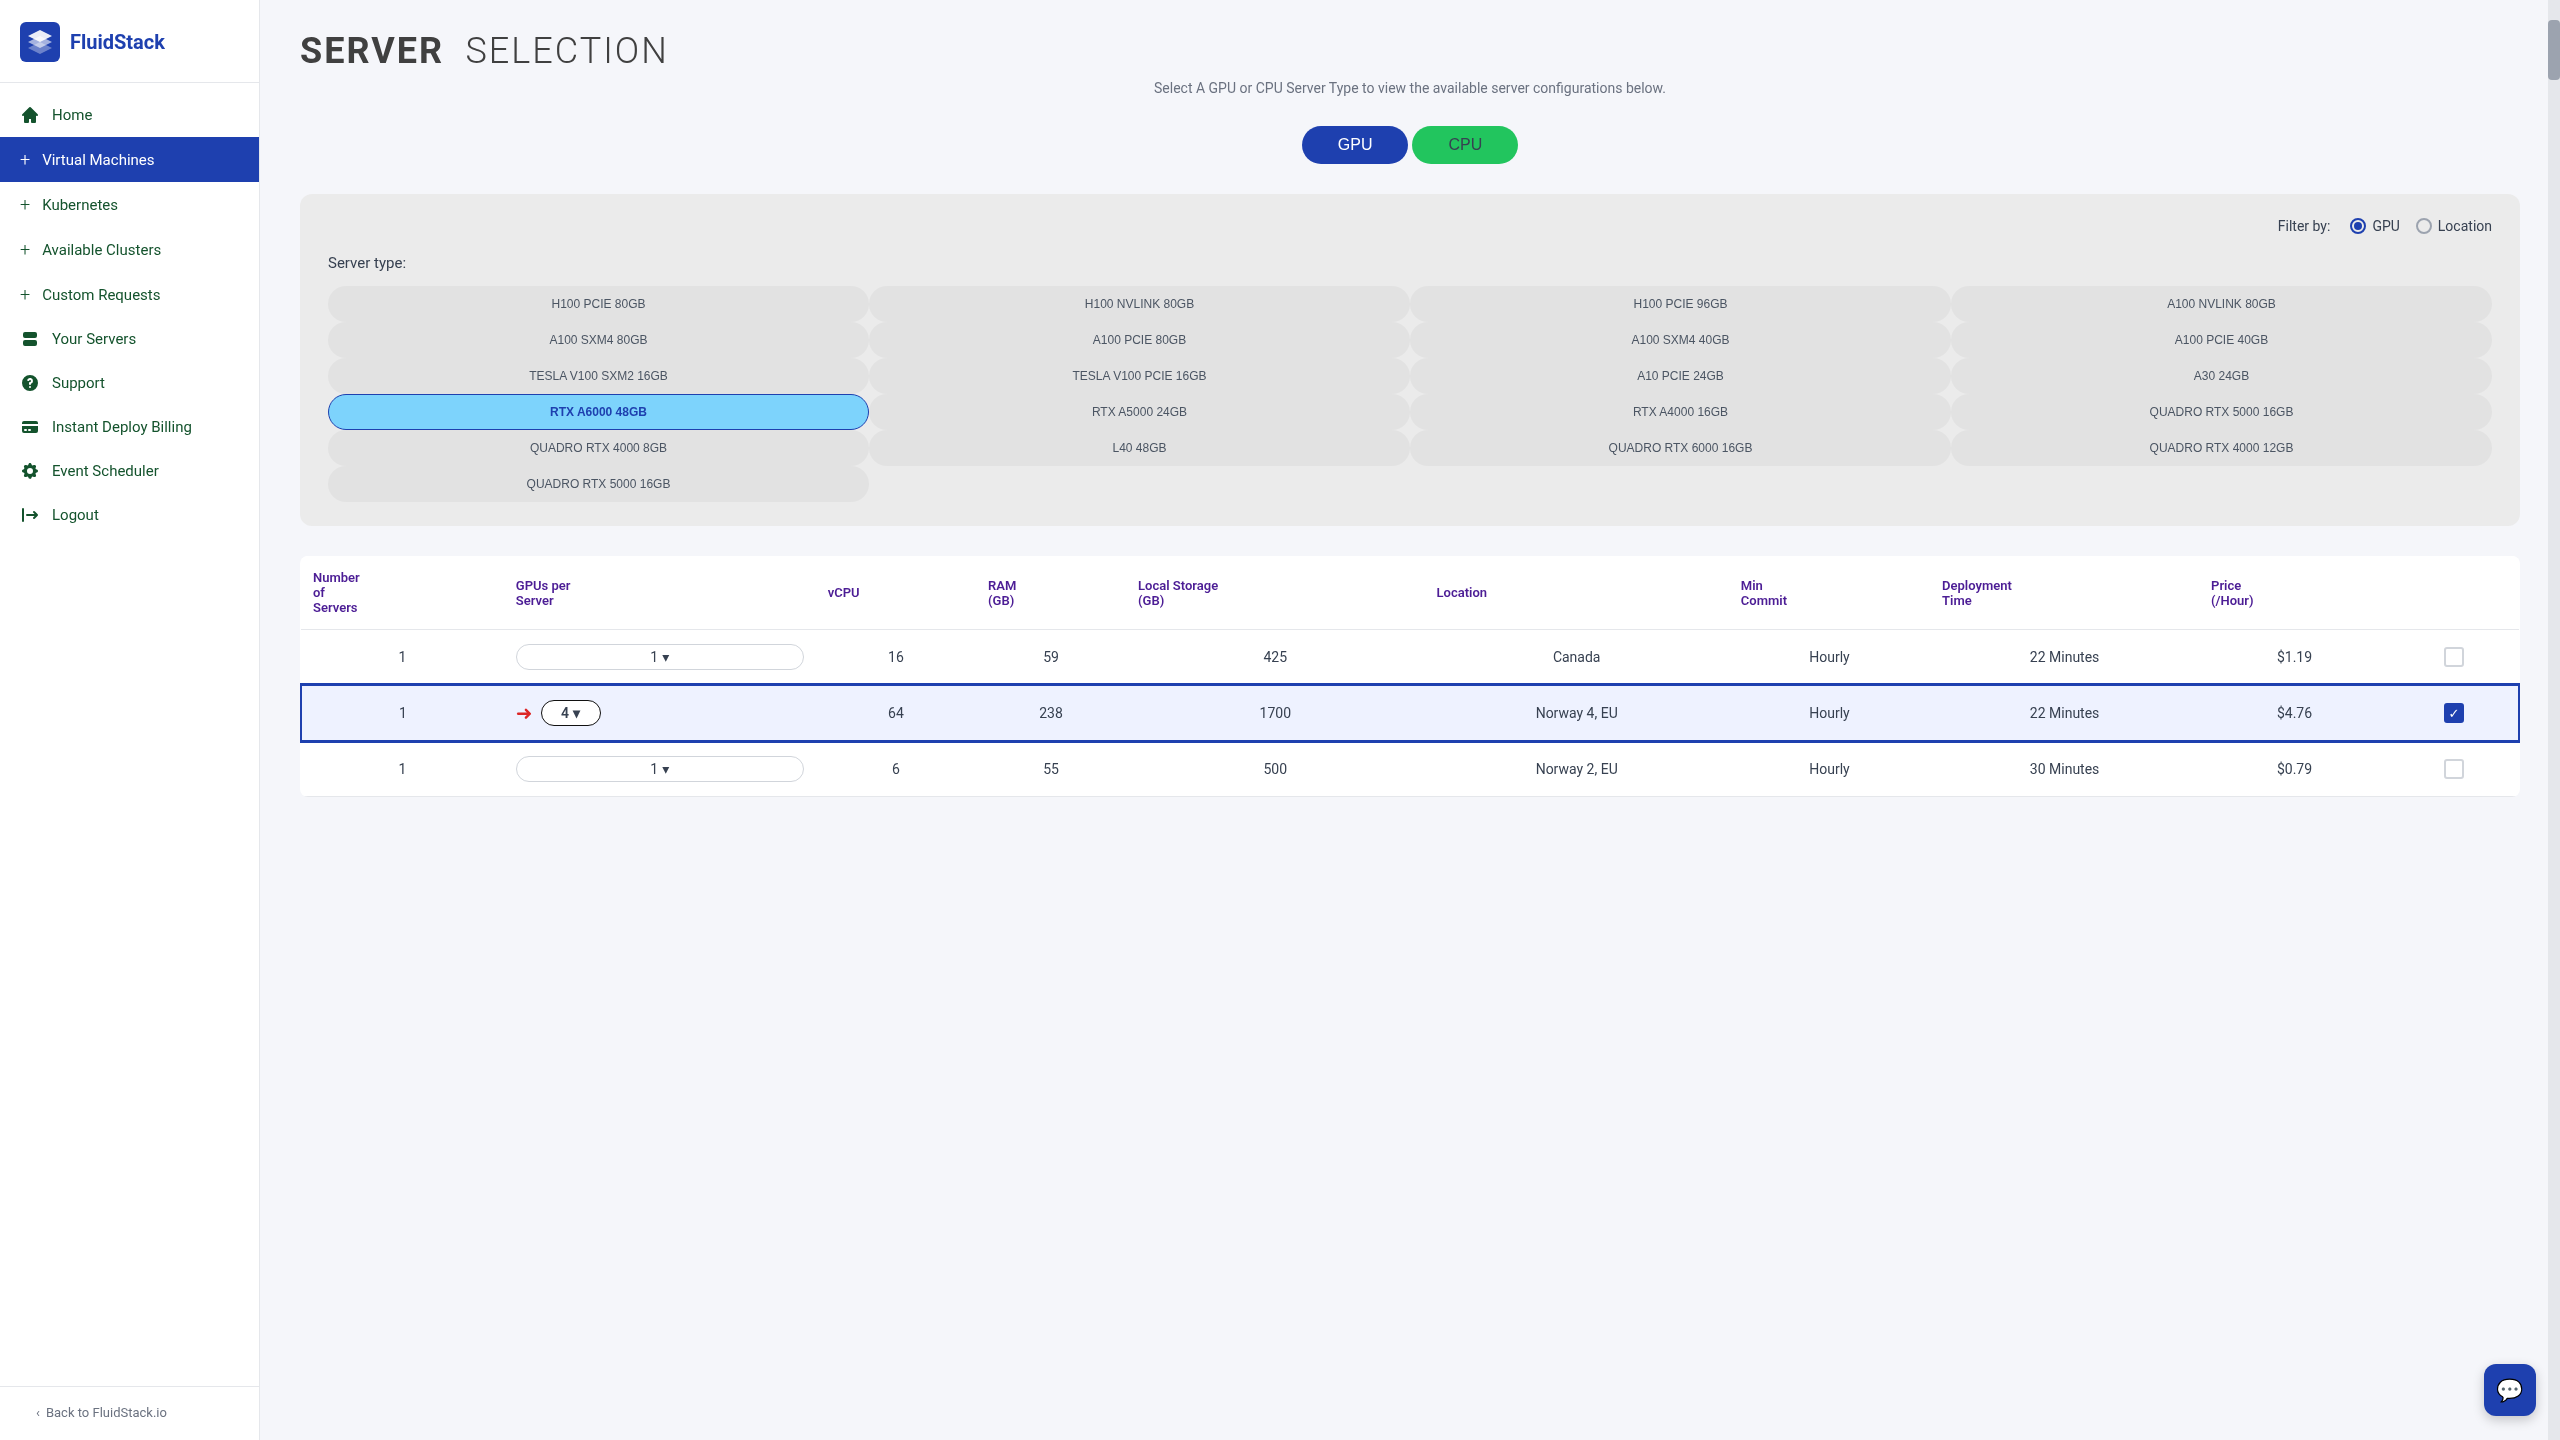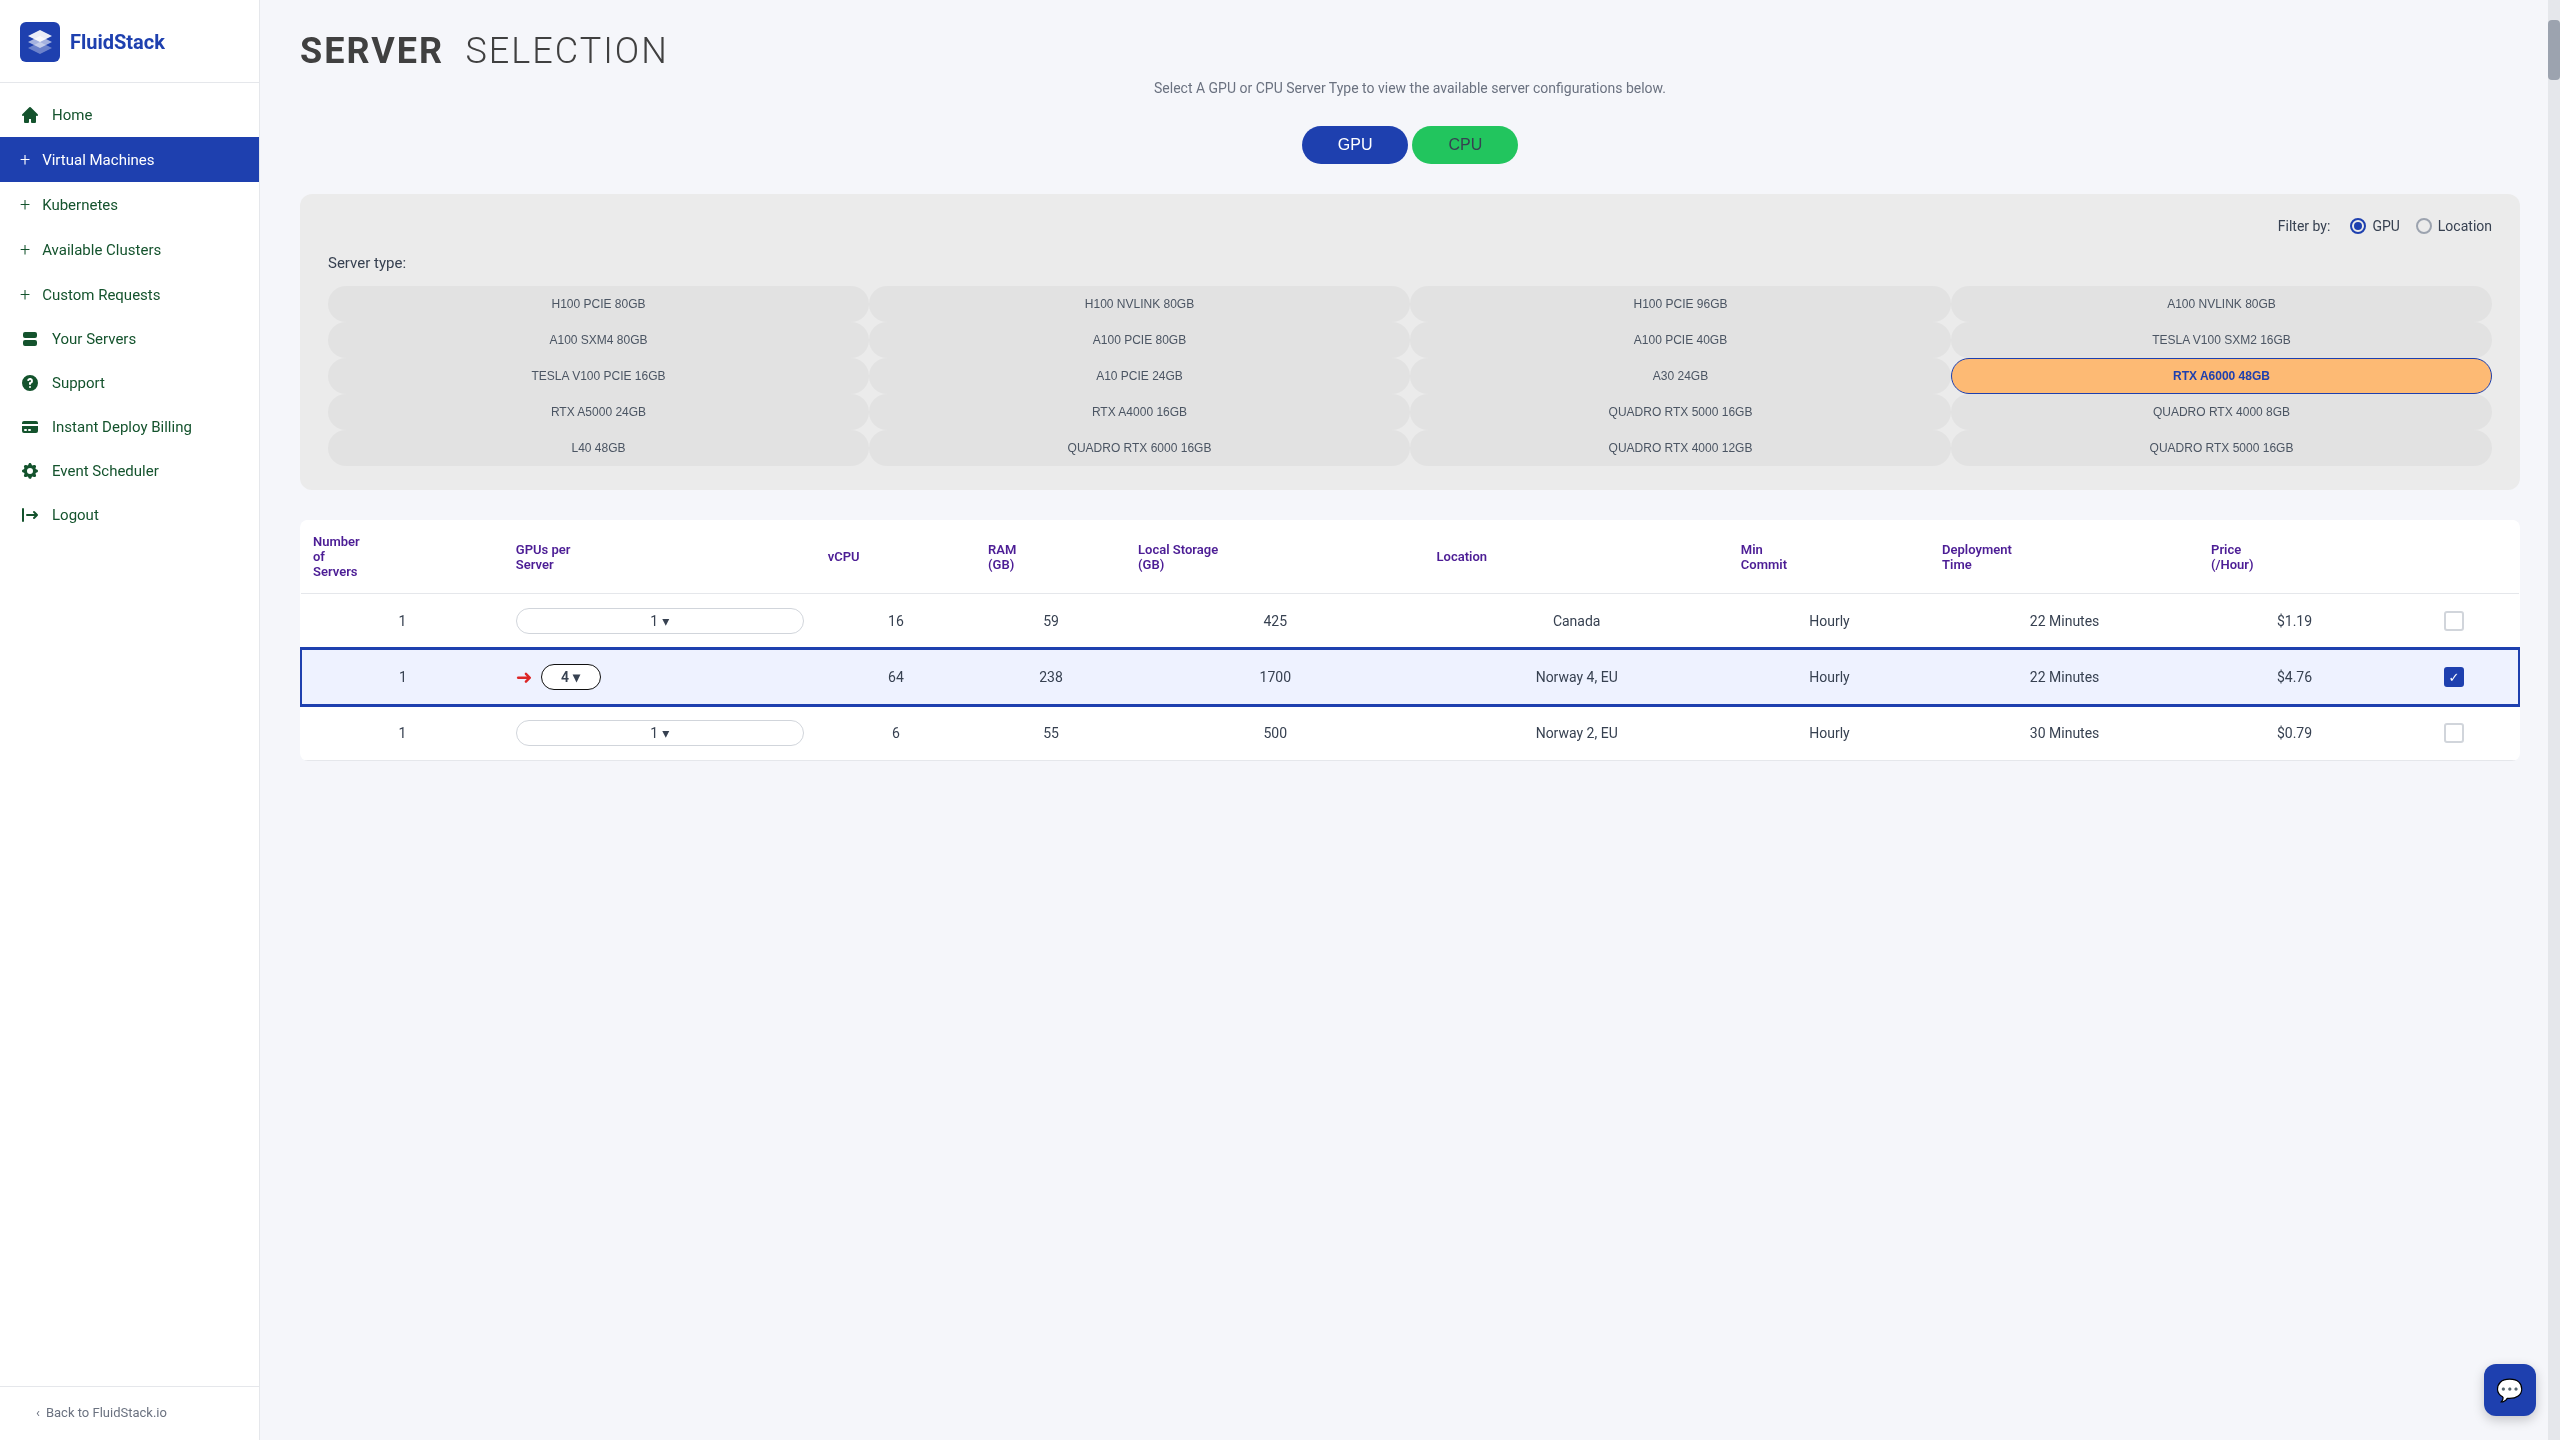--- a/index.html
+++ b/index.html
@@ -143,21 +143,21 @@
       background: #e2e2e2;
       color: #4b5563;
       font-size: 12px;
       cursor: pointer;
       text-align: center;
       transition: all 0.15s;
       white-space: nowrap;
       overflow: hidden;
       text-overflow: ellipsis;
     }
-    .server-type-btn.selected { border-color: #1e40af; background: #fdba74; color: #1e40af; font-weight: 600; }
+    .server-type-btn.selected { border-color: #1e40af; background: #7dd3fc; color: #1e40af; font-weight: 600; }
 
     
     .servers-table { width: 100%; border-collapse: collapse; background: #fff; border-radius: 8px; overflow: hidden; }
     .servers-table thead th {
       padding: 14px 12px;
       text-align: left;
       font-size: 13px;
       font-weight: 600;
       color: #4c1d95;
       background: #fff;
@@ -367,20 +367,21 @@
     <p class="server-type-label">Server type:</p>
 
     <div class="server-types-grid">
       <button class="server-type-btn">H100 PCIE 80GB</button>
       <button class="server-type-btn">H100 NVLINK 80GB</button>
       <button class="server-type-btn">H100 PCIE 96GB</button>
       <button class="server-type-btn">A100 NVLINK 80GB</button>
 
       <button class="server-type-btn">A100 SXM4 80GB</button>
       <button class="server-type-btn">A100 PCIE 80GB</button>
+      <button class="server-type-btn">A100 SXM4 40GB</button>
       <button class="server-type-btn">A100 PCIE 40GB</button>
 
       <button class="server-type-btn">TESLA V100 SXM2 16GB</button>
       <button class="server-type-btn">TESLA V100 PCIE 16GB</button>
       <button class="server-type-btn">A10 PCIE 24GB</button>
       <button class="server-type-btn">A30 24GB</button>
 
       <button class="server-type-btn selected">RTX A6000 48GB</button>
       <button class="server-type-btn">RTX A5000 24GB</button>
       <button class="server-type-btn">RTX A4000 16GB</button>

